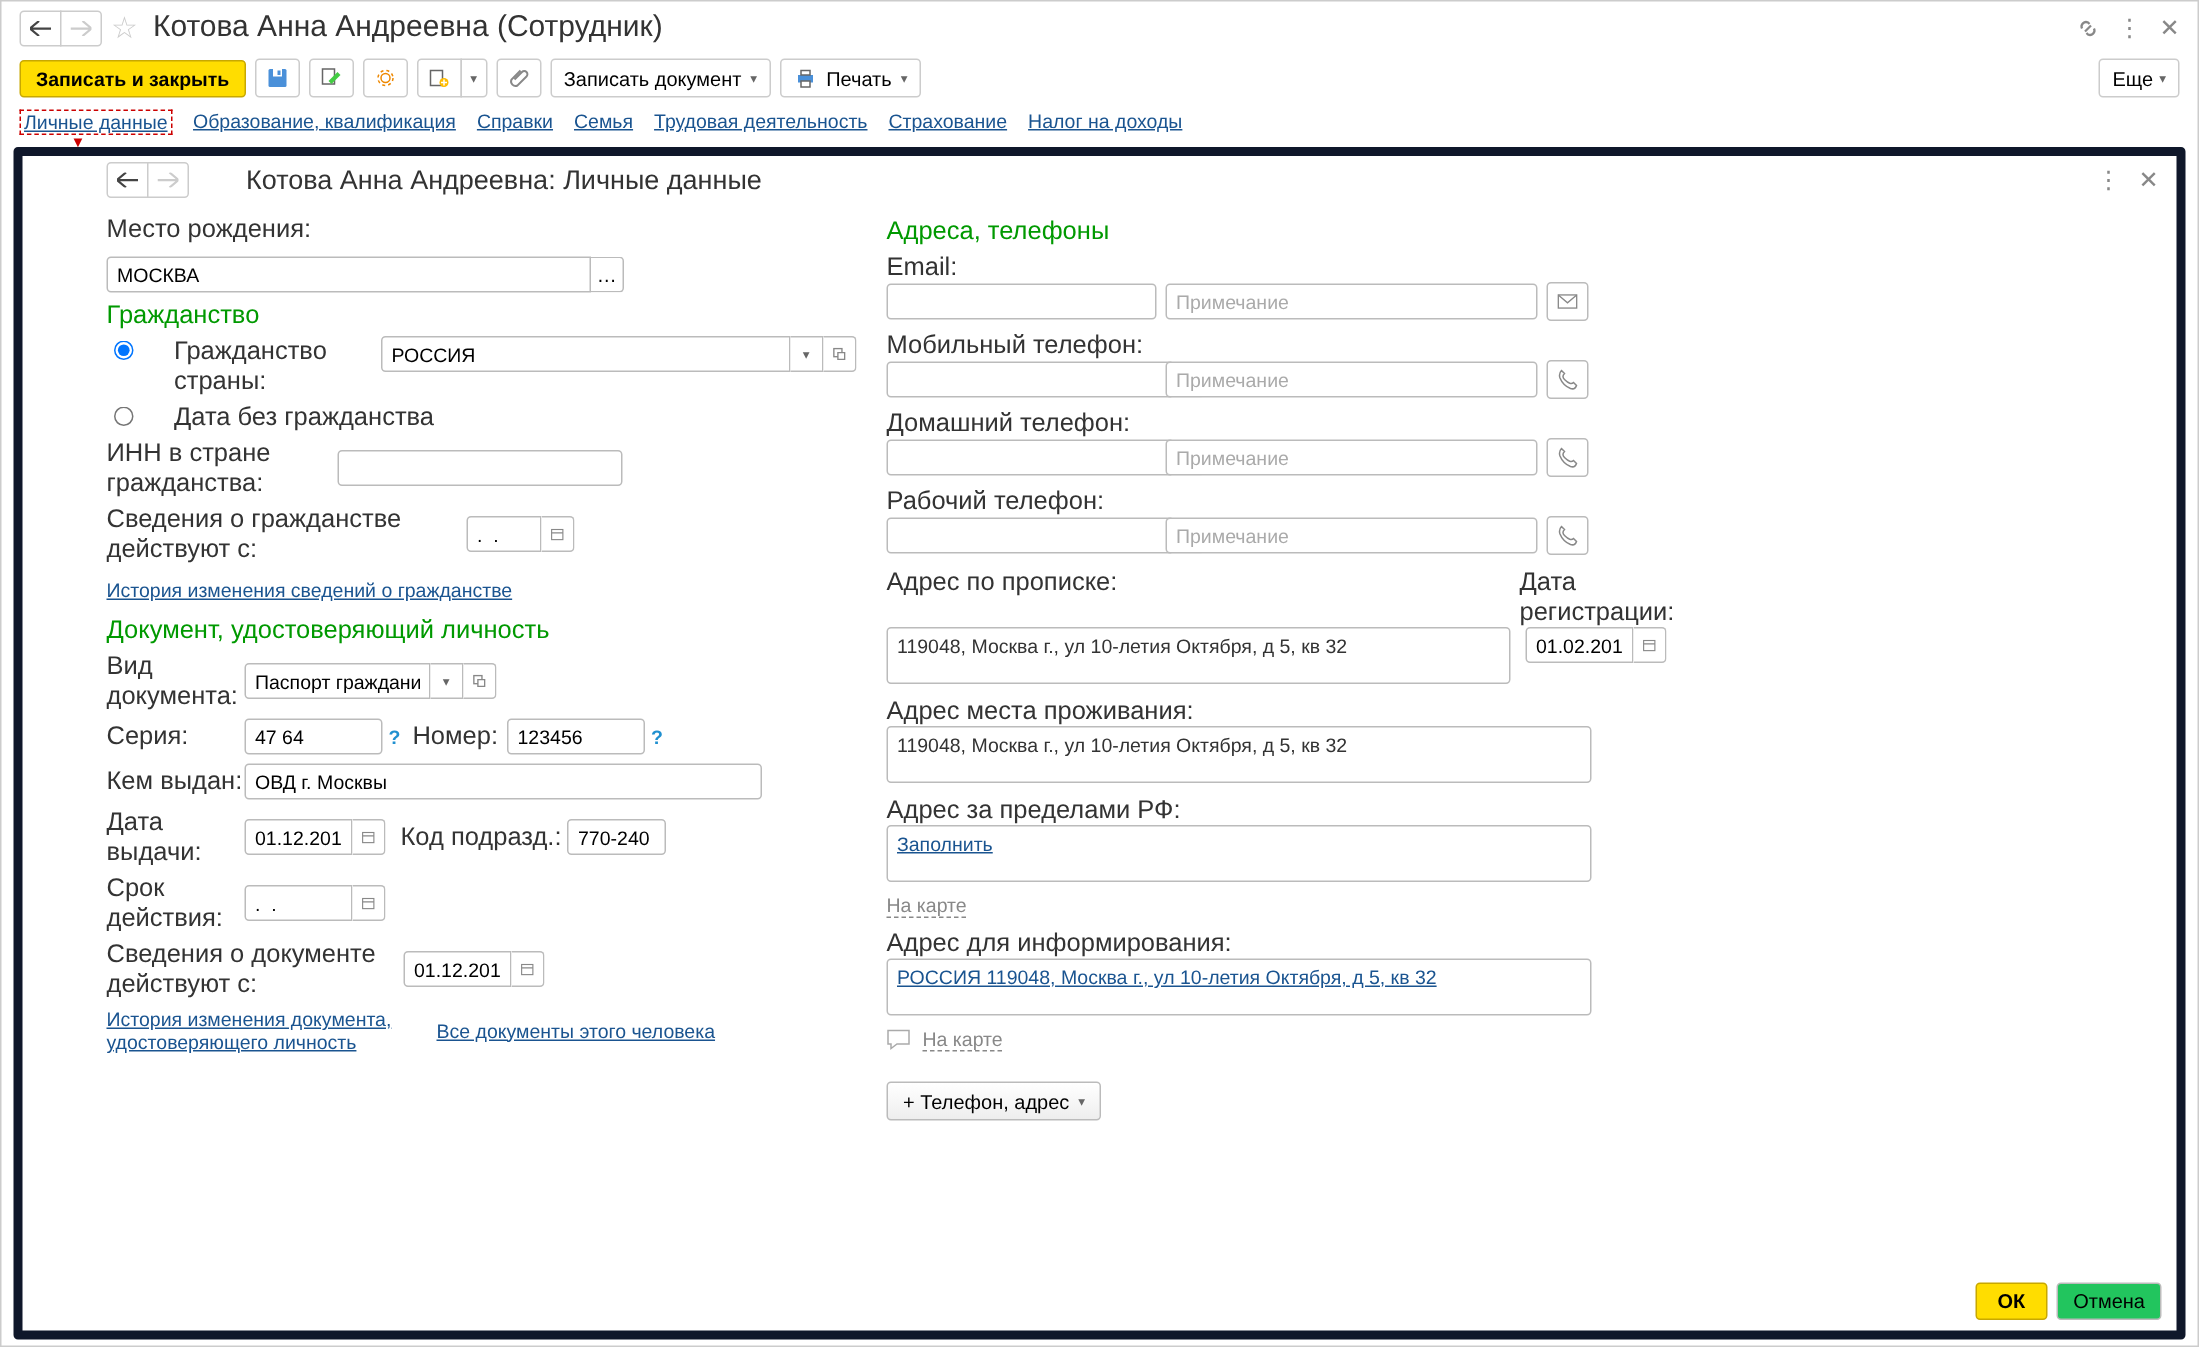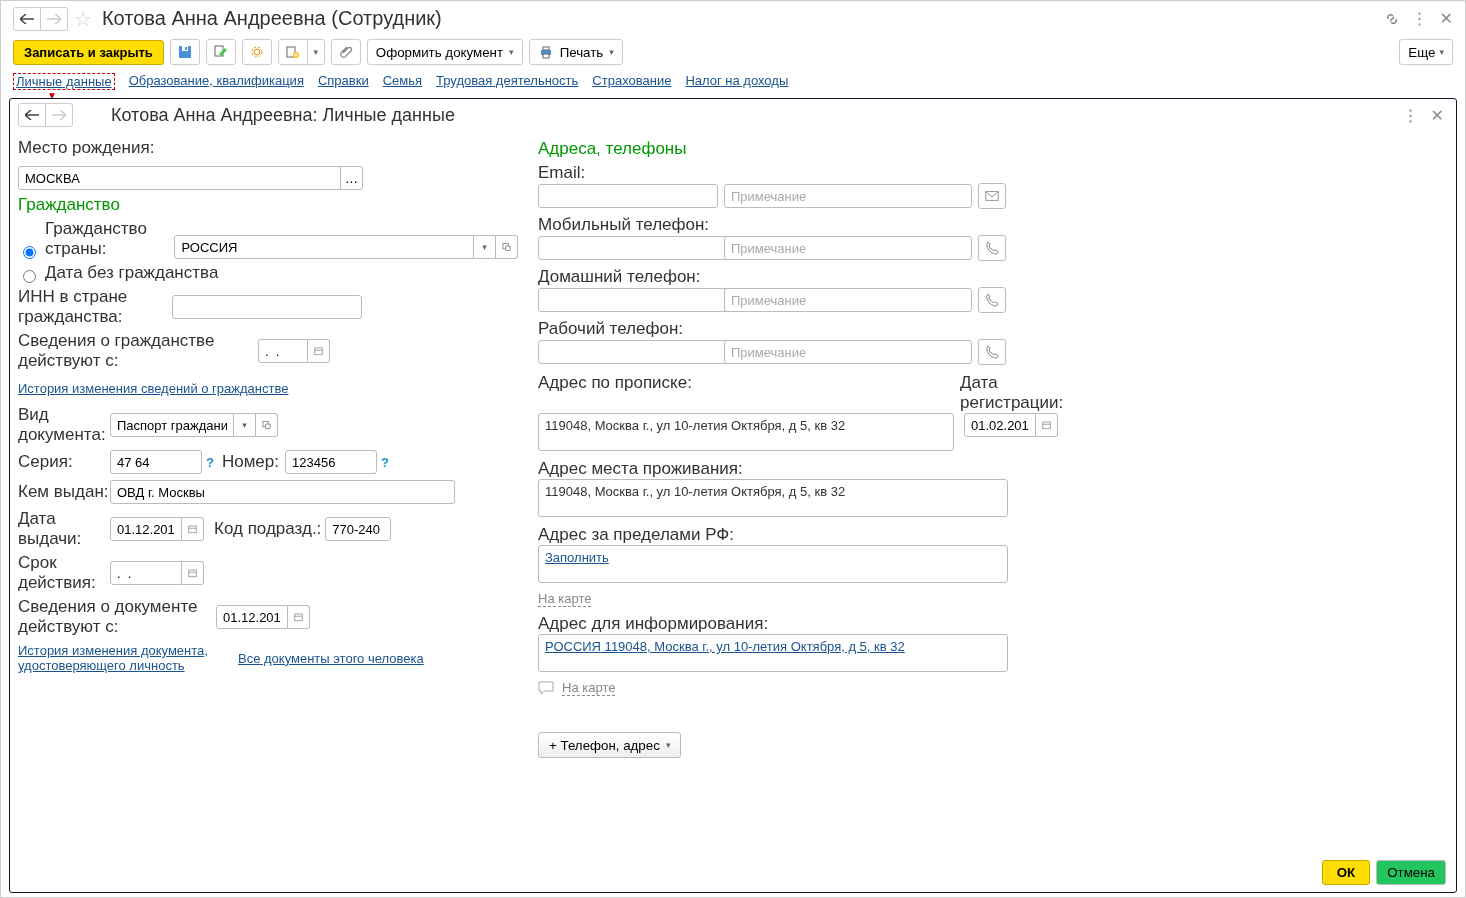--- a/index.html
+++ b/index.html
@@ -28,40 +28,40 @@
   
   
   .tabs { padding: 2px 12px 6px 12px; display: flex; gap: 14px; }
   .tab-link { color: #1a5490; text-decoration: underline; cursor: pointer; font-size: 13px; }
   .tab-active { border: 1px dashed #c00; padding: 0 2px; }
   
   
   .arrow-indicator { position: absolute; left: 46px; top: 89px; color: #c00; font-size: 10px; }
   
   
-  .subwindow { position: absolute; left: 8px; right: 8px; top: 97px; bottom: 4px; border: 1px solid #0f172a; border-radius: 3px; background: #fff; display: flex; flex-direction: column; }
+  .subwindow { position: absolute; left: 8px; right: 8px; top: 97px; bottom: 4px; border: 6px solid #0f172a; border-radius: 3px; background: #fff; display: flex; flex-direction: column; padding-left: 48px; }
   .sub-header { height: 32px; display: flex; align-items: center; padding: 4px 8px; }
   .sub-title { font-size: 18px; margin-left: 38px; }
   .sub-header-right { margin-left: auto; display: flex; gap: 12px; margin-right: 4px; }
   
   .sub-body { flex: 1; display: flex; padding: 4px 8px; gap: 20px; overflow: hidden; }
   .left-col { width: 500px; }
   .right-col { flex: 1; max-width: 520px; }
   
   .section-green { color: #009900; font-size: 17px; margin: 4px 0; }
   .form-row { display: flex; align-items: center; margin-bottom: 4px; min-height: 26px; }
   .form-label { font-size: 17px; }
   .form-input { height: 24px; border: 1px solid #bbb; border-radius: 3px; padding: 0 6px; font-size: 13px; background: #fff; }
   .form-input-group { display: flex; }
   .form-input-group .form-input { border-radius: 3px 0 0 3px; }
   .input-addon { width: 22px; height: 24px; border: 1px solid #bbb; border-left: none; background: #fff; display: flex; align-items: center; justify-content: center; cursor: pointer; }
   .input-addon:last-child { border-radius: 0 3px 3px 0; }
   .link { color: #1a5490; text-decoration: underline; cursor: pointer; }
   .link-dashed { color: #888; border-bottom: 1px dashed #888; cursor: pointer; }
-  .radio-row { display: flex; align-items: flex-end; gap: 6px; margin-bottom: 4px; }
+  .radio-row { display: flex; align-items: flex-start; gap: 24px; margin-bottom: 4px; }
   .help-q { color: #2090d0; font-weight: bold; margin: 0 4px; cursor: pointer; }
   
   .date-input { width: 84px; }
   .date-btn { width: 22px; height: 24px; border: 1px solid #bbb; border-left: none; border-radius: 0 3px 3px 0; background: #fff; display: flex; align-items: center; justify-content: center; cursor: pointer; }
   
   .address-box { border: 1px solid #bbb; border-radius: 3px; padding: 4px 6px; min-height: 38px; font-size: 13px; }
   .phone-row { display: flex; gap: 6px; align-items: center; margin-bottom: 2px; }
   .phone-input { width: 180px; }
   .note-input { width: 248px; }
   .note-input::placeholder { color: #aaa; }
@@ -137,21 +137,21 @@
       <button class="btn-icon">
           <span class="dropdown-arrow">▾</span>
         </button>
     </div>
     <button class="btn-icon">
       <svg width="16" height="16" viewBox="0 0 16 16">
           <path d="M5 9 L10 4 a2 2 0 0 1 3 3 L7 13 a3 3 0 0 1 -4 -4 L9 3" stroke="#888" stroke-width="1.3" fill="none"></path>
         </svg>
     </button>
     <button class="btn-text">
-      <span>Оформить документ</span>
+      <span>Записать документ</span>
       <span class="dropdown-arrow">▾</span>
     </button>
     <button class="btn-text">
       <svg width="16" height="16" viewBox="0 0 16 16">
           <rect x="3" y="6" width="10" height="5" fill="#4a90d9"></rect>
           <rect x="5" y="3" width="6" height="3" fill="#fff" stroke="#666"></rect>
           <rect x="5" y="10" width="6" height="4" fill="#fff" stroke="#666"></rect>
         </svg>
       <span>Печать</span>
       <span class="dropdown-arrow">▾</span>
@@ -243,20 +243,21 @@
                   <line x1="1" y1="5" x2="11" y2="5" stroke="#888"></line>
                 </svg>
             </button>
           </div>
         </div>
 
         <div class="form-row">
           <span class="link">История изменения сведений о гражданстве</span>
         </div>
 
+        <div class="section-green">Документ, удостоверяющий личность</div>
 
         <div class="form-row">
           <span class="form-label" style="width:92px">Вид документа:</span>
           <div class="form-input-group" style="width:168px">
             <input class="form-input" style="flex: 1 1 0%; min-width: 0px;" value="Паспорт гражданина РФ">
             <button class="input-addon">
                 <span class="dropdown-arrow">▾</span>
               </button>
             <button class="input-addon">
               <svg width="10" height="10" viewBox="0 0 10 10">
@@ -417,21 +418,21 @@
         <div class="form-label" style="margin-top:8px">Адрес для информирования:</div>
         <div class="address-box" style="width:470px"><span class="link">РОССИЯ 119048, Москва г., ул 10-летия Октября, д 5, кв 32</span></div>
         
         <div style="margin-top:8px;display:flex;align-items:center;gap:8px">
           <svg width="16" height="14" viewBox="0 0 16 14">
               <path d="M1 1 h14 v9 h-8 l-4 3 v-3 h-2 z" fill="none" stroke="#aaa"></path>
             </svg>
           <span class="link-dashed">На карте</span>
         </div>
         
-        <button class="add-phone-btn" style="margin-top:36px">
+        <button class="add-phone-btn" style="margin-top:20px">
           <span>+ Телефон, адрес</span>
           <span class="dropdown-arrow">▾</span>
         </button>
       </div>
     </div>
 
     <div class="footer">
       <button class="btn-ok">ОК</button>
       <button class="btn-cancel">Отмена</button>
     </div>

